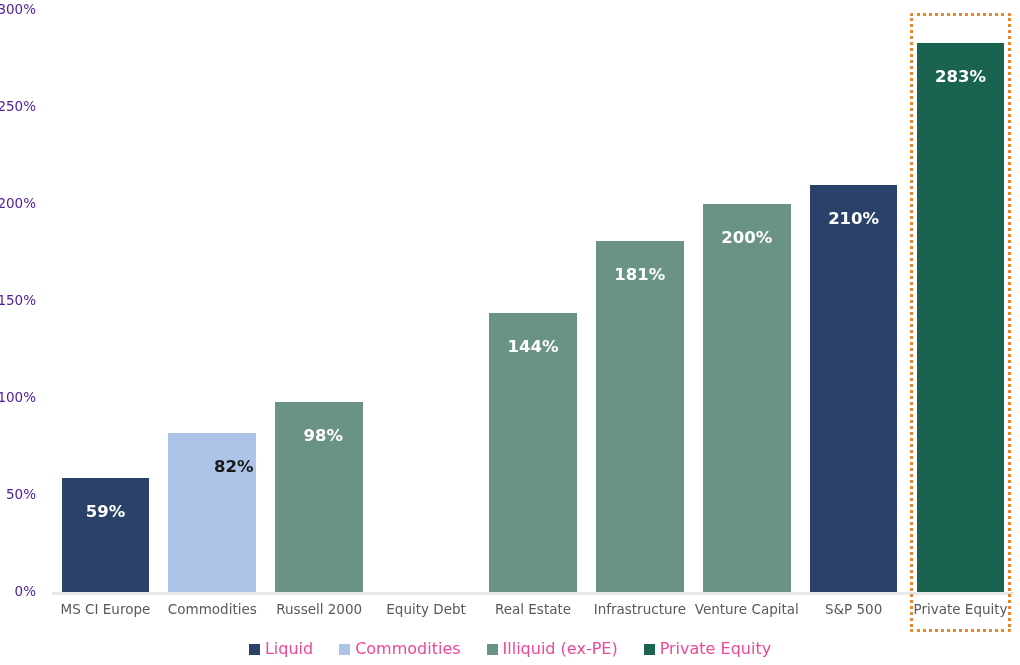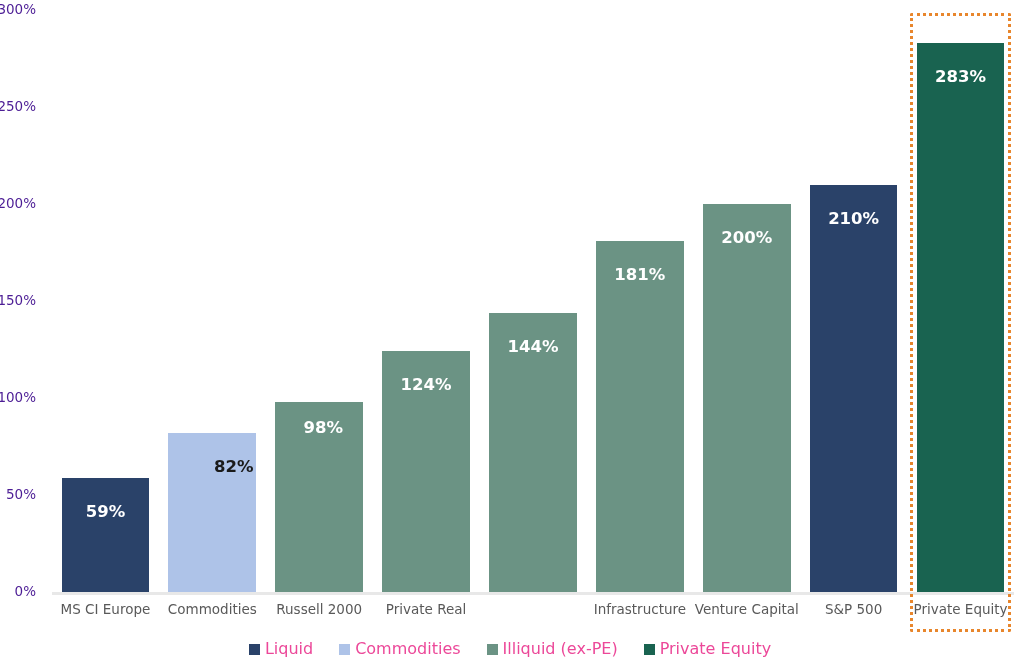--- a/index.html
+++ b/index.html
@@ -170,26 +170,21 @@
             <div class="bar-label on-dark" style="top: 26px;">59%</div>
           </div>
         </div>
         <div class="bar-slot" style="left: 106.889px; width: 106.889px;">
           <div class="bar" style="height: 159.08px; background: rgb(174, 195, 232);">
             <div class="bar-label on-light" style="top: 26px; margin-left: 43px;">82%</div>
           </div>
         </div>
         <div class="bar-slot" style="left: 213.778px; width: 106.889px;">
           <div class="bar" style="height: 190.12px; background: rgb(107, 147, 132);">
-            <div class="bar-label on-dark" style="top: 18px; padding-left: 8px;">98%</div>
-          </div>
-        </div>
-        <div class="bar-slot" style="left: 320.667px; width: 106.889px;">
-          <div class="bar" style="height: 240.56px; background: rgb(107, 147, 132);">
-            <div class="bar-label on-dark" style="top: 26px;">124%</div>
+            <div class="bar-label on-dark" style="top: 26px; padding-left: 8px;">98%</div>
           </div>
         </div>
         <div class="bar-slot" style="left: 427.556px; width: 106.889px;">
           <div class="bar" style="height: 279.36px; background: rgb(107, 147, 132);">
             <div class="bar-label on-dark" style="top: 26px;">144%</div>
           </div>
         </div>
         <div class="bar-slot" style="left: 534.444px; width: 106.889px;">
           <div class="bar" style="height: 351.14px; background: rgb(107, 147, 132);">
             <div class="bar-label on-dark" style="top: 26px;">181%</div>
@@ -210,21 +205,22 @@
             <div class="bar-label on-dark" style="top: 26px;">283%</div>
           </div>
         </div>
       </div>
   </div>
 
   <div class="x-axis">
       <div class="x-tick" style="left: 0px; width: 106.889px;">MS CI Europe</div>
       <div class="x-tick" style="left: 106.889px; width: 106.889px;">Commodities</div>
       <div class="x-tick" style="left: 213.778px; width: 106.889px;">Russell 2000</div>
-      <div class="x-tick" style="left: 320.667px; width: 106.889px;">Private Real</div>
+      <div class="x-tick" style="left: 320.667px; width: 106.889px;">Equity Debt</div>
+      <div class="x-tick" style="left: 427.556px; width: 106.889px;">Real Estate</div>
       <div class="x-tick" style="left: 534.444px; width: 106.889px;">Infrastructure</div>
       <div class="x-tick" style="left: 641.333px; width: 106.889px;">Venture Capital</div>
       <div class="x-tick" style="left: 748.222px; width: 106.889px;">S&amp;P 500</div>
       <div class="x-tick" style="left: 855.111px; width: 106.889px;">Private Equity</div>
     </div>
 
   <div class="legend">
       <div class="legend-item">
         <span class="legend-swatch" style="background: rgb(42, 66, 105);"></span>
         <span class="legend-label">Liquid</span>

